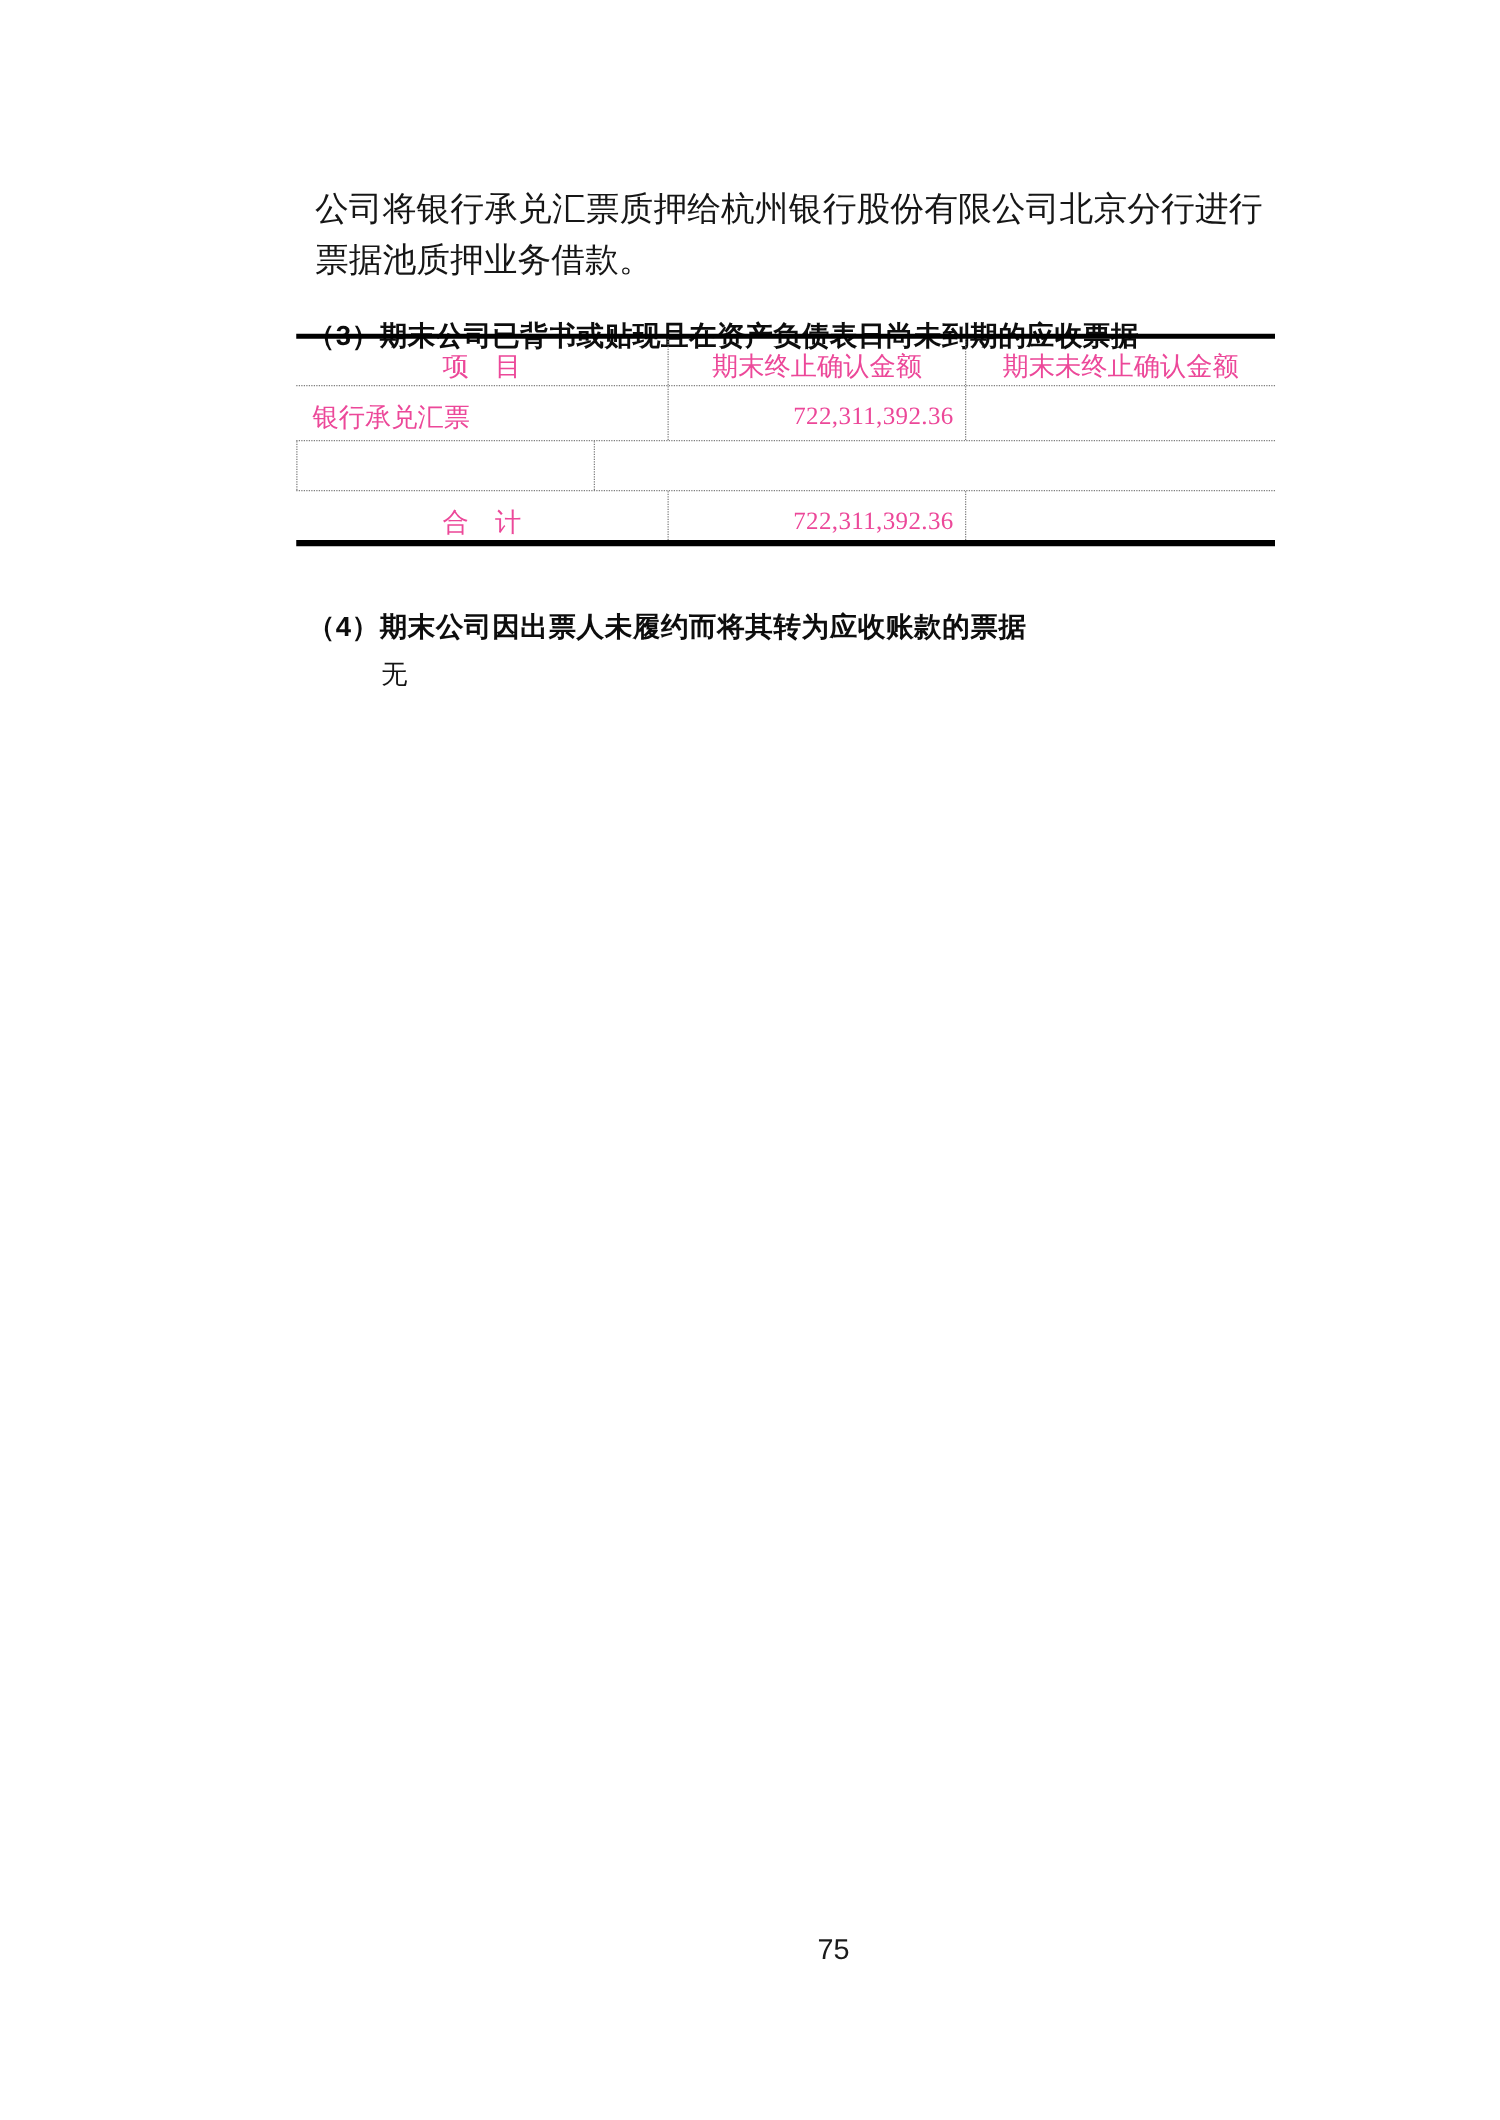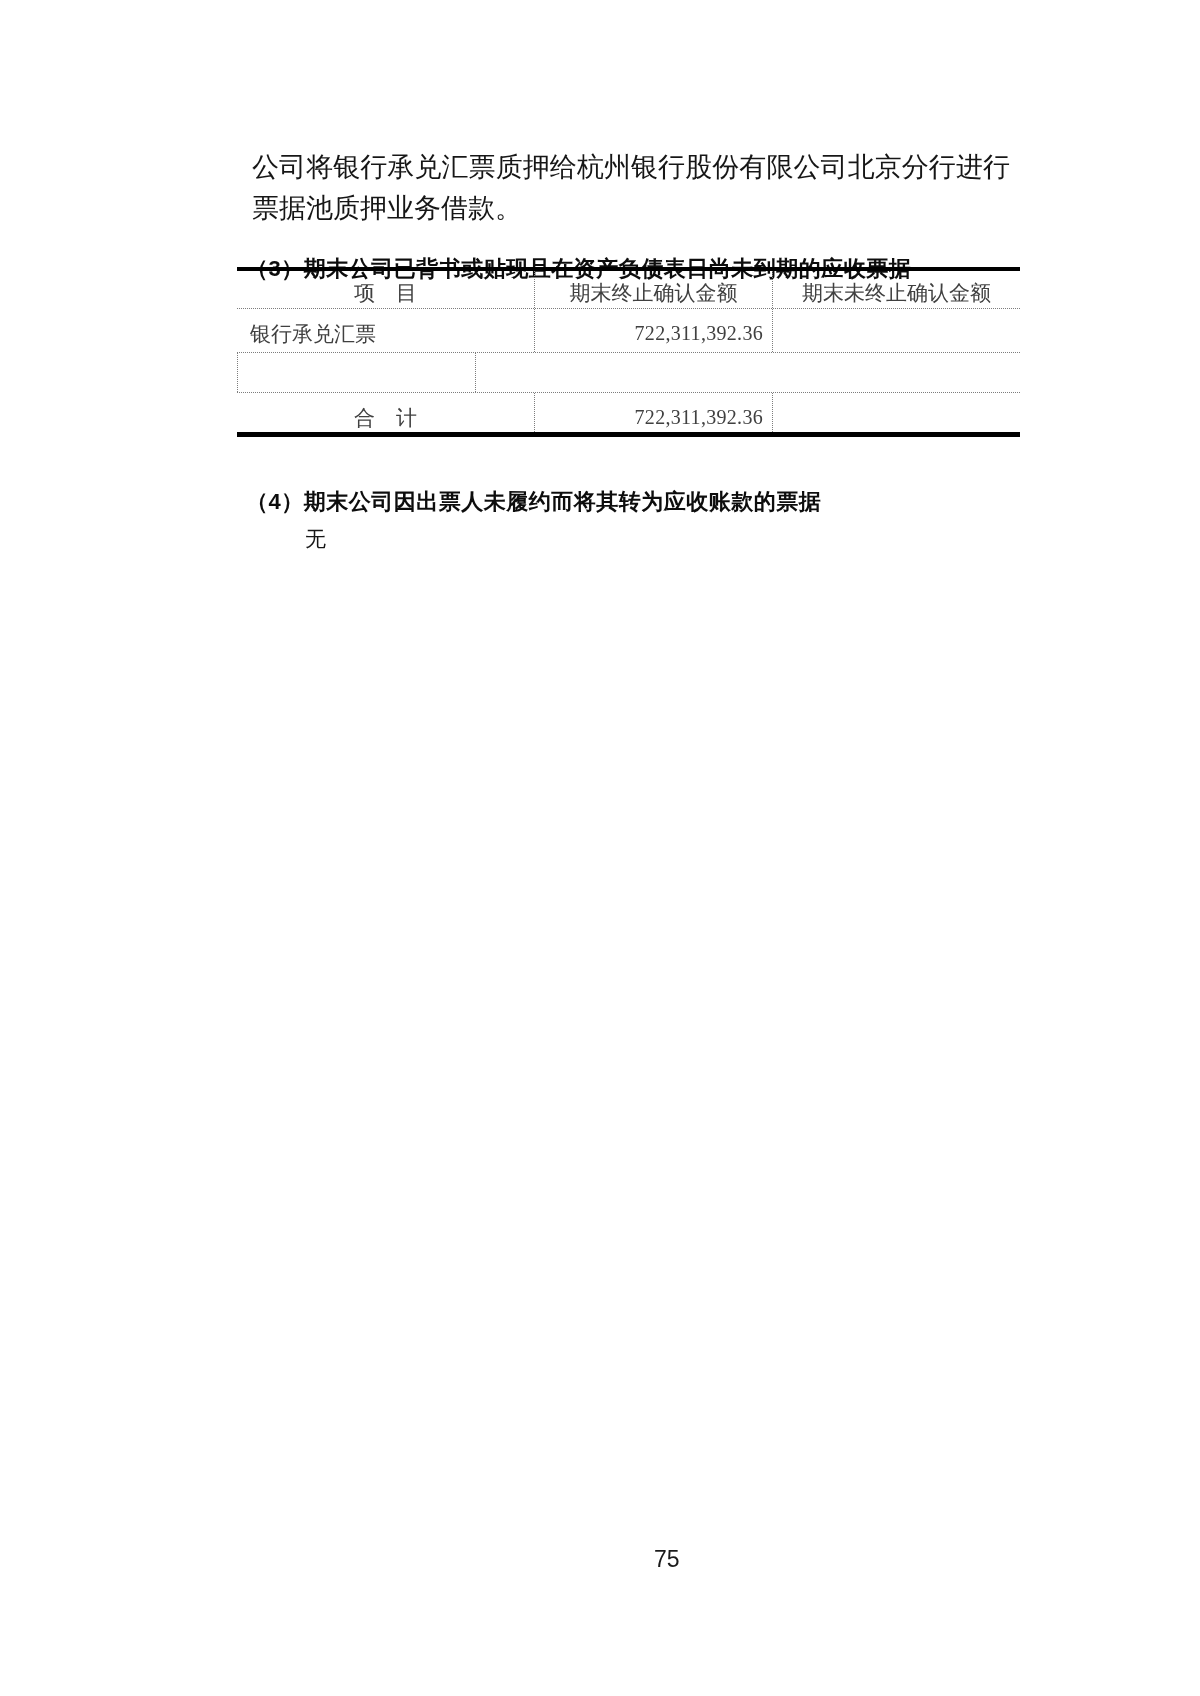--- a/index.html
+++ b/index.html
@@ -39,21 +39,21 @@
     font-size:21px;
   }
   .trow { display:flex; align-items:stretch; }
   .trow + .trow { border-top:1px dotted #7d7d7d; }
   .trow.head  { height:37px; }
   .trow.r1    { height:44px; }
   .trow.r2    { height:40px; }
   .trow.total { height:40px; }
   .cell {
     display:flex; align-items:center; padding-top:6px;
-    color:#404040; overflow:hidden;
+    color:#ec4899; overflow:hidden;
   }
   .c1 { width:297px; }
   .c2 { width:238px; border-left:1px dotted #7d7d7d;font-family:Liberation Mono, monospace; }
   .c3 { width:248px; border-left:1px dotted #7d7d7d; }
   .center { justify-content:center; text-align:center; }
   .itemcell { padding-left:13px; }
   .numcell {
     justify-content:flex-end; padding-right:9px;
     font-family:Liberation Serif, serif;
     font-size:20px; letter-spacing:0.3px;

